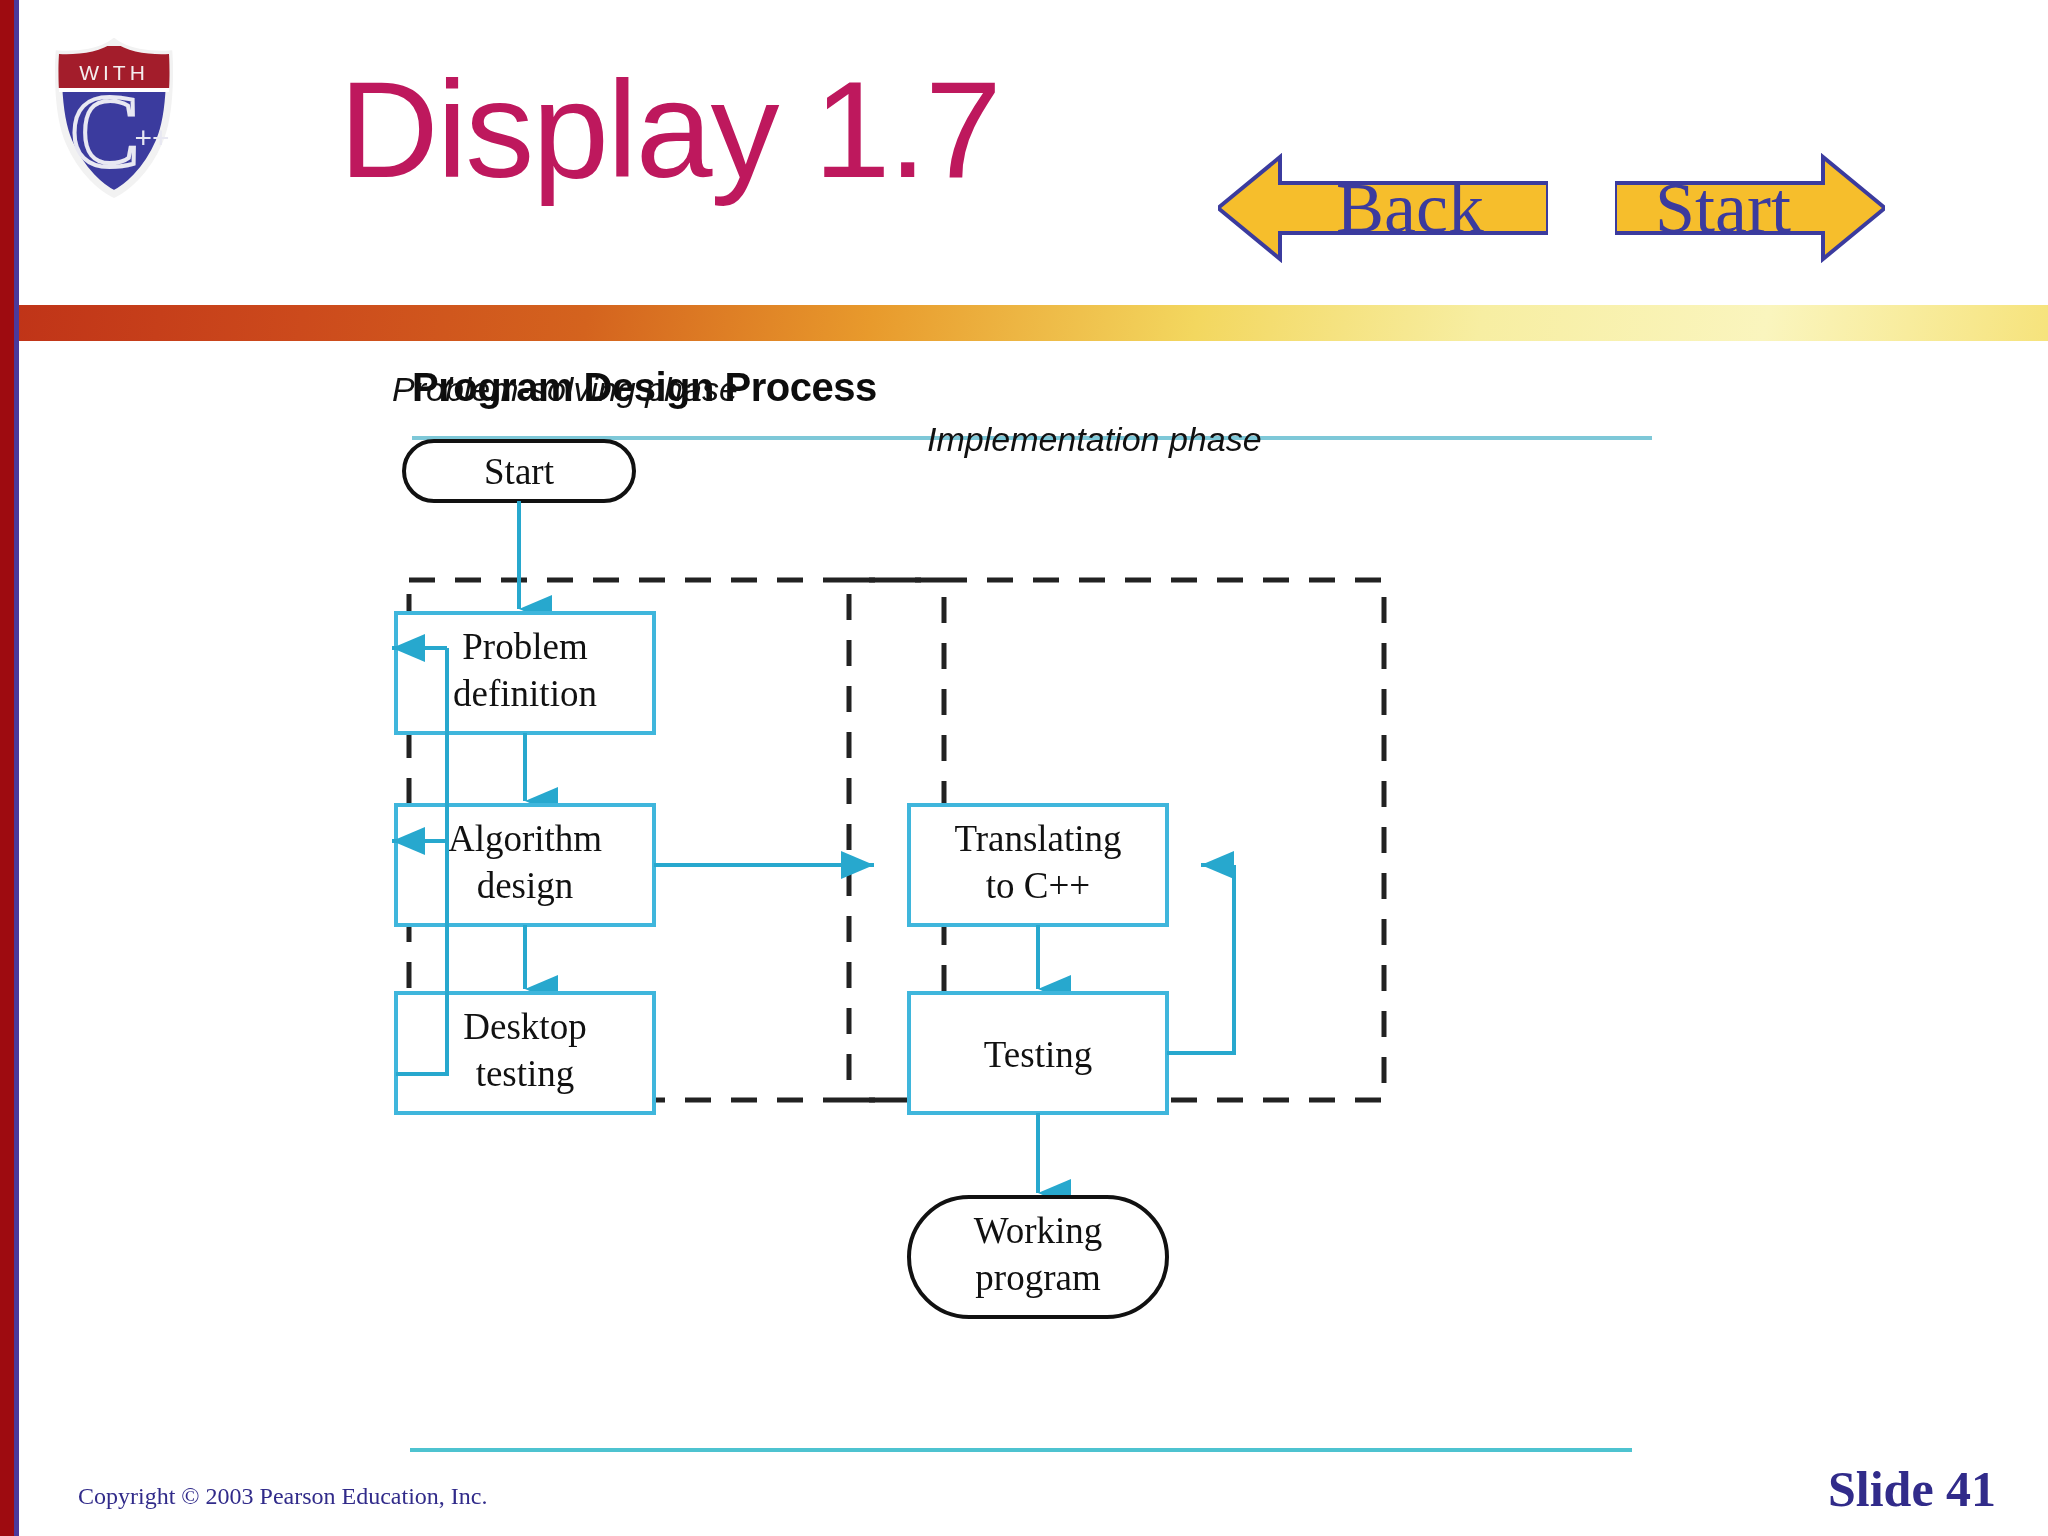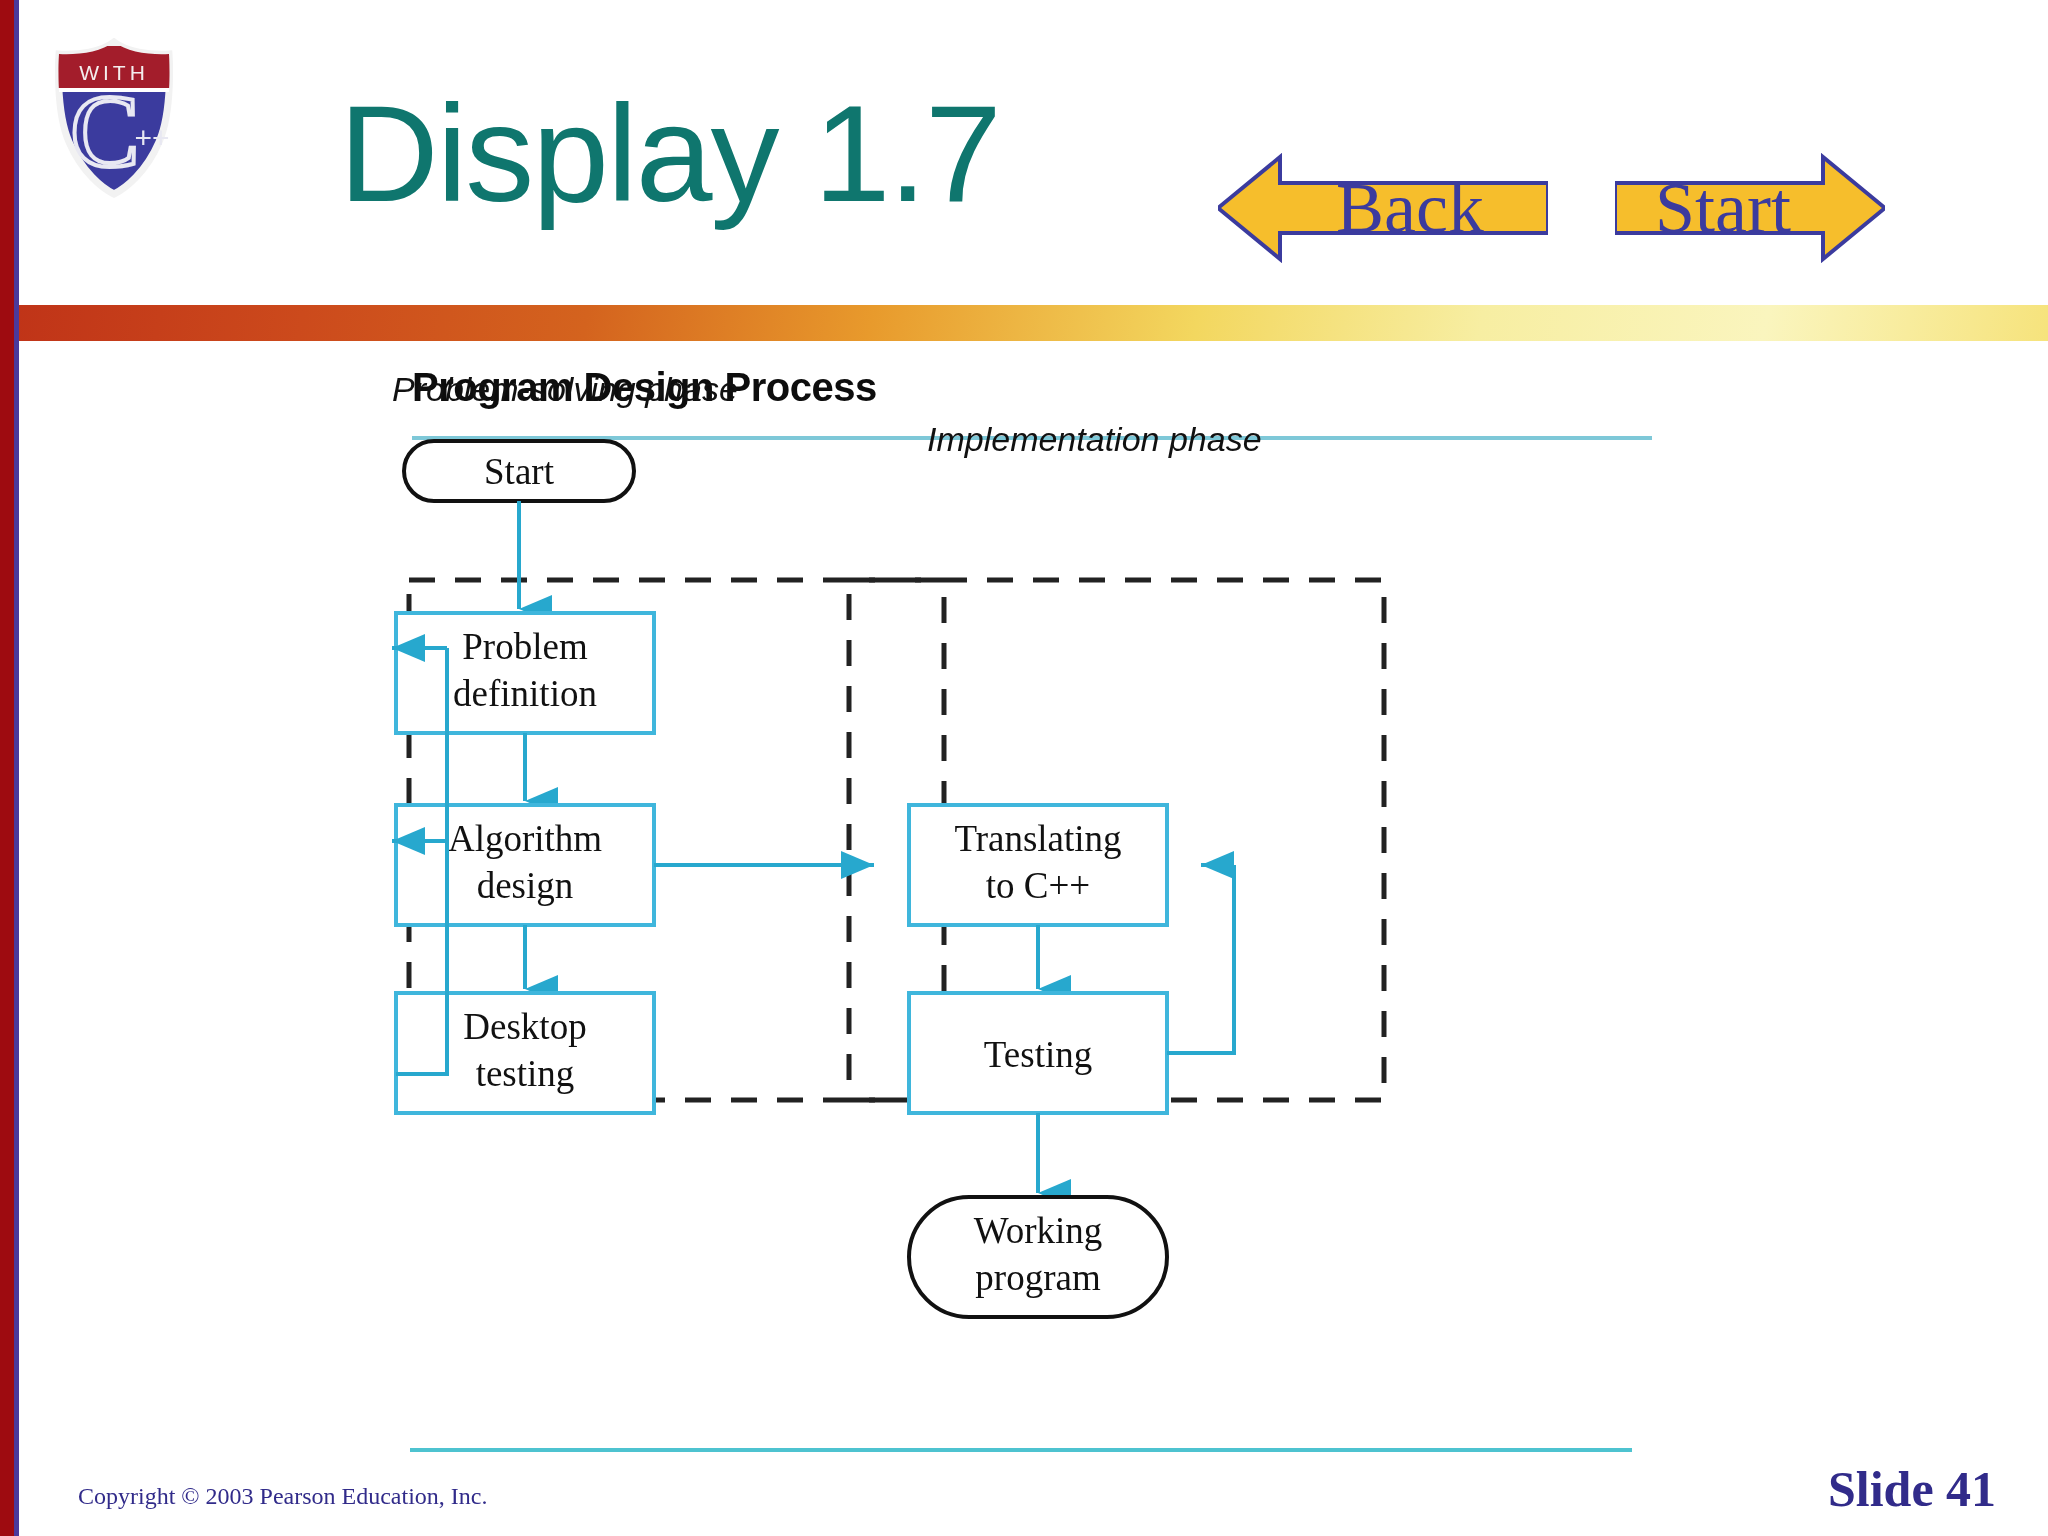--- a/index.html
+++ b/index.html
@@ -8,22 +8,22 @@
     font-family:"Liberation Sans",sans-serif;overflow:hidden;position:relative;
   }
   
   #left-rail-red{position:absolute;left:0;top:0;width:14px;height:1536px;background:#9E0B10;}
   #left-rail-blue{position:absolute;left:14px;top:0;width:5px;height:1536px;background:#4A3A9C;}
 
   
   #header{position:absolute;left:19px;top:0;width:1707px;height:300px;}
   #logo{position:absolute;left:20px;top:38px;width:150px;height:160px;}
   #title{
-    position:absolute;left:320px;top:84px;
-    font-size:138px;line-height:1;color:#0f766e;letter-spacing:-2px;
+    position:absolute;left:320px;top:60px;
+    font-size:138px;line-height:1;color:#be185d;letter-spacing:-2px;
     font-family:"Liberation Sans",sans-serif;white-space:nowrap;
   }
   .navbtn{position:absolute;width:auto;height:auto;}
   #btn-back{left:1199px;top:153px;width:330px;height:110px;}
   #btn-next{left:1596px;top:153px;width:270px;height:110px;}
   .navlabel{
     position:absolute;inset:0;display:flex;align-items:center;justify-content:center;
     font-size:72px;color:#3B3B9E;font-family:Liberation Serif, serif;
     pointer-events:none;
   }

